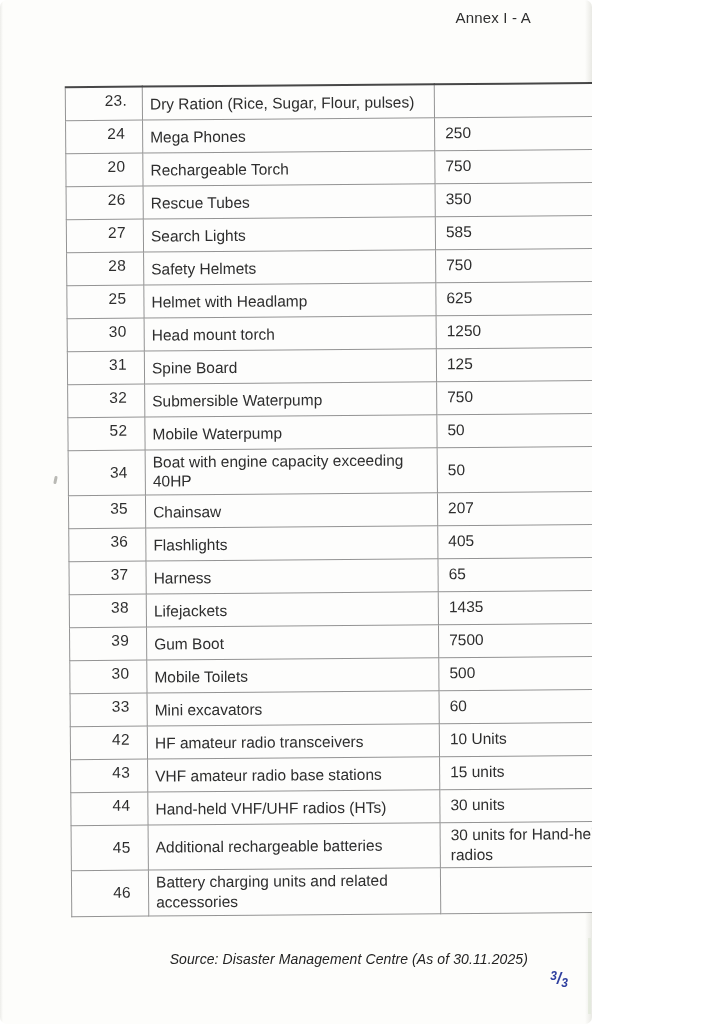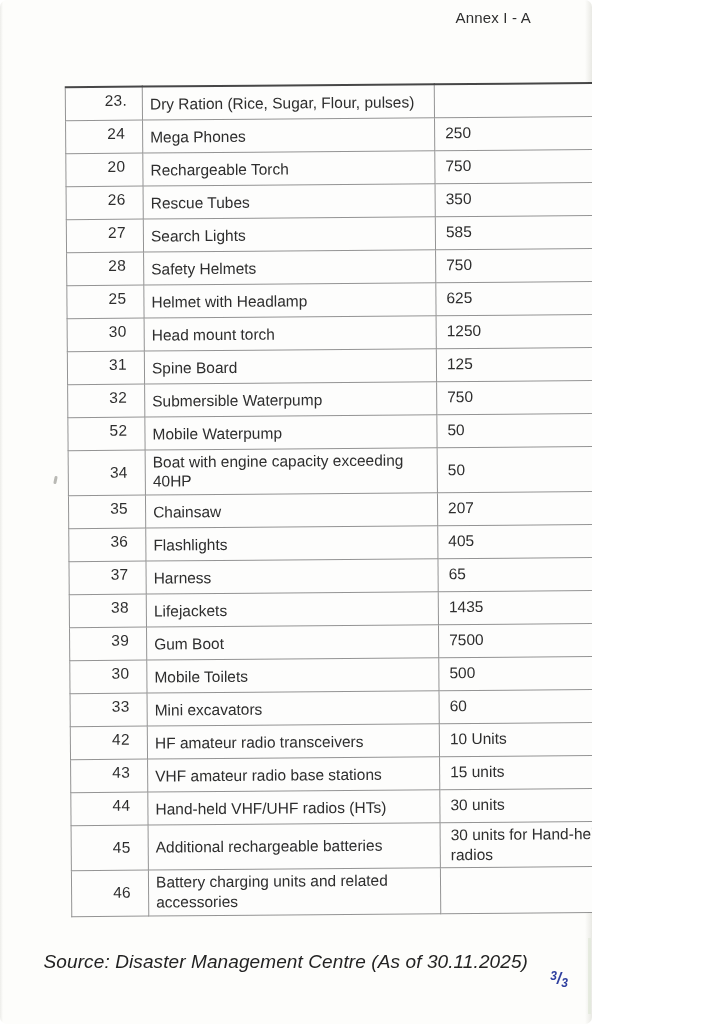--- a/index.html
+++ b/index.html
@@ -100,21 +100,21 @@
   }
   tr.tall td.num,
   tr.tall td.qty { vertical-align: middle; padding-top: 0; }
   tr.tall td.item { vertical-align: middle; padding-bottom: 3px; }
   .green { color: #7b938a; }
 
   .source {
     position: absolute;
     top: 951px;
     right: 64px;
-    font-size: 19px;
+    font-size: 14px;
     font-style: italic;
     color: #232323;
     letter-spacing: .1px;
   }
   .pageno {
     position: absolute;
     top: 970px;
     right: 24px;
     color: #2e3f9f;
     font-style: italic;

